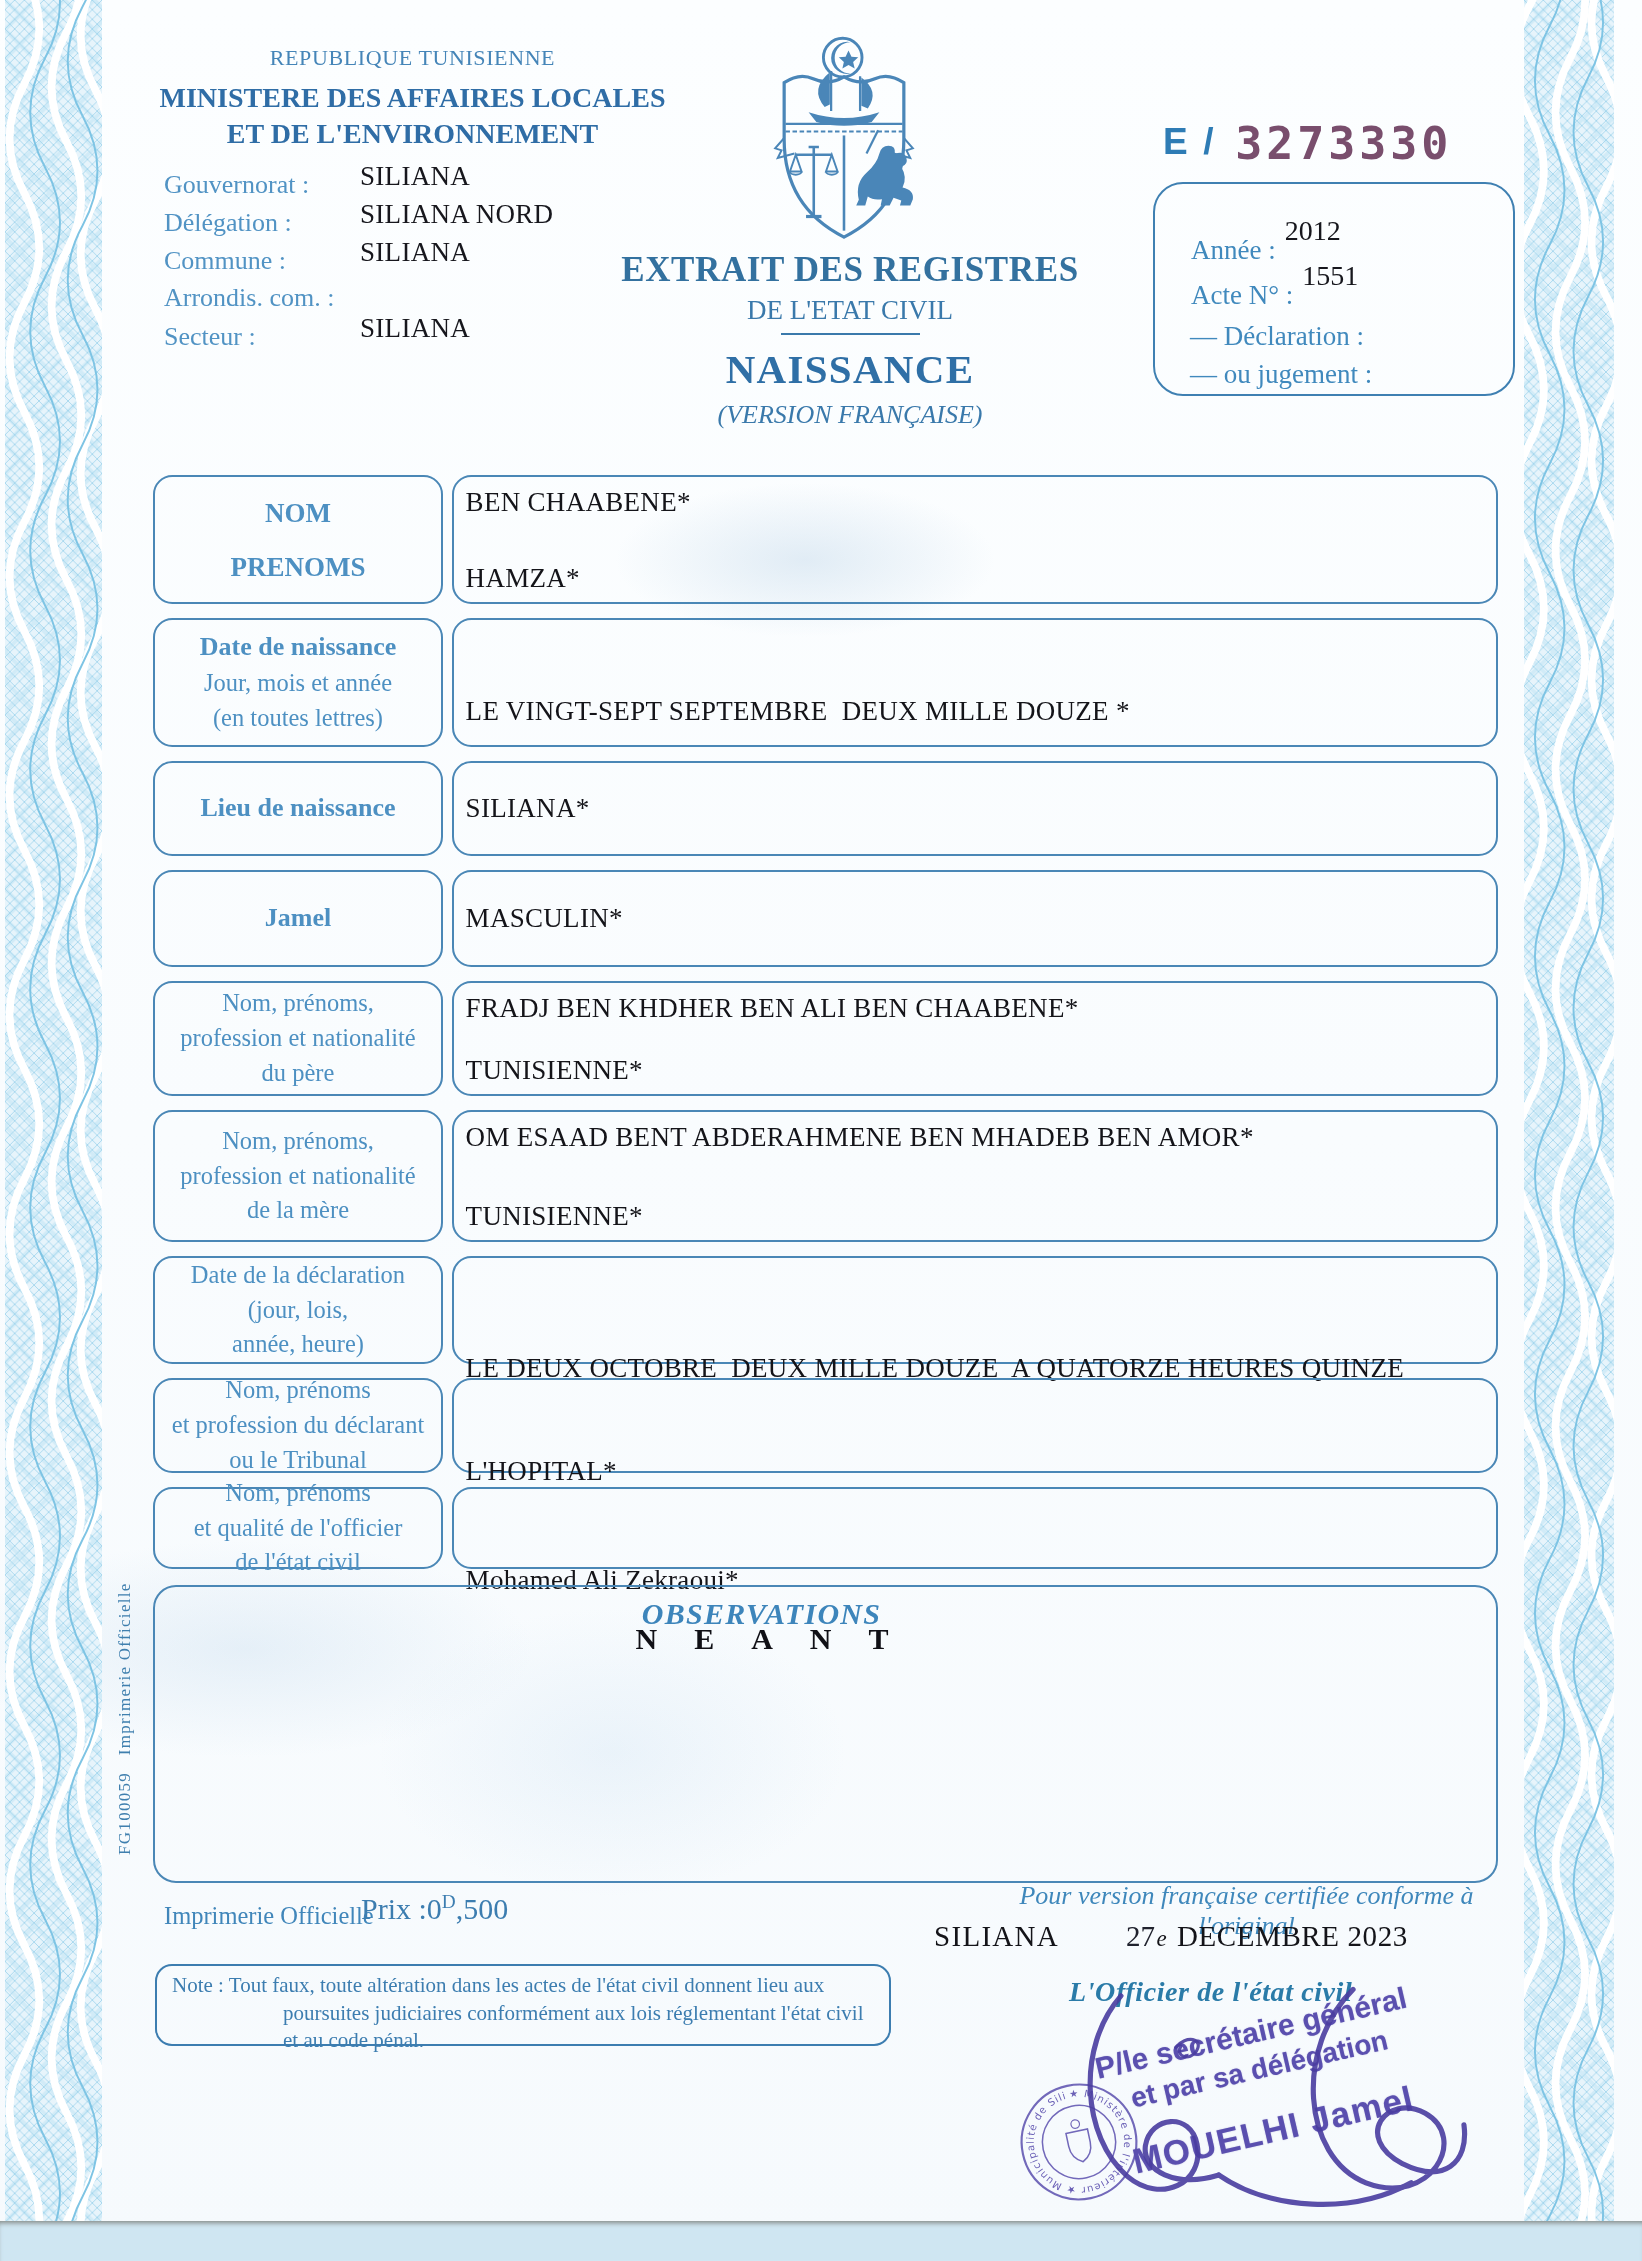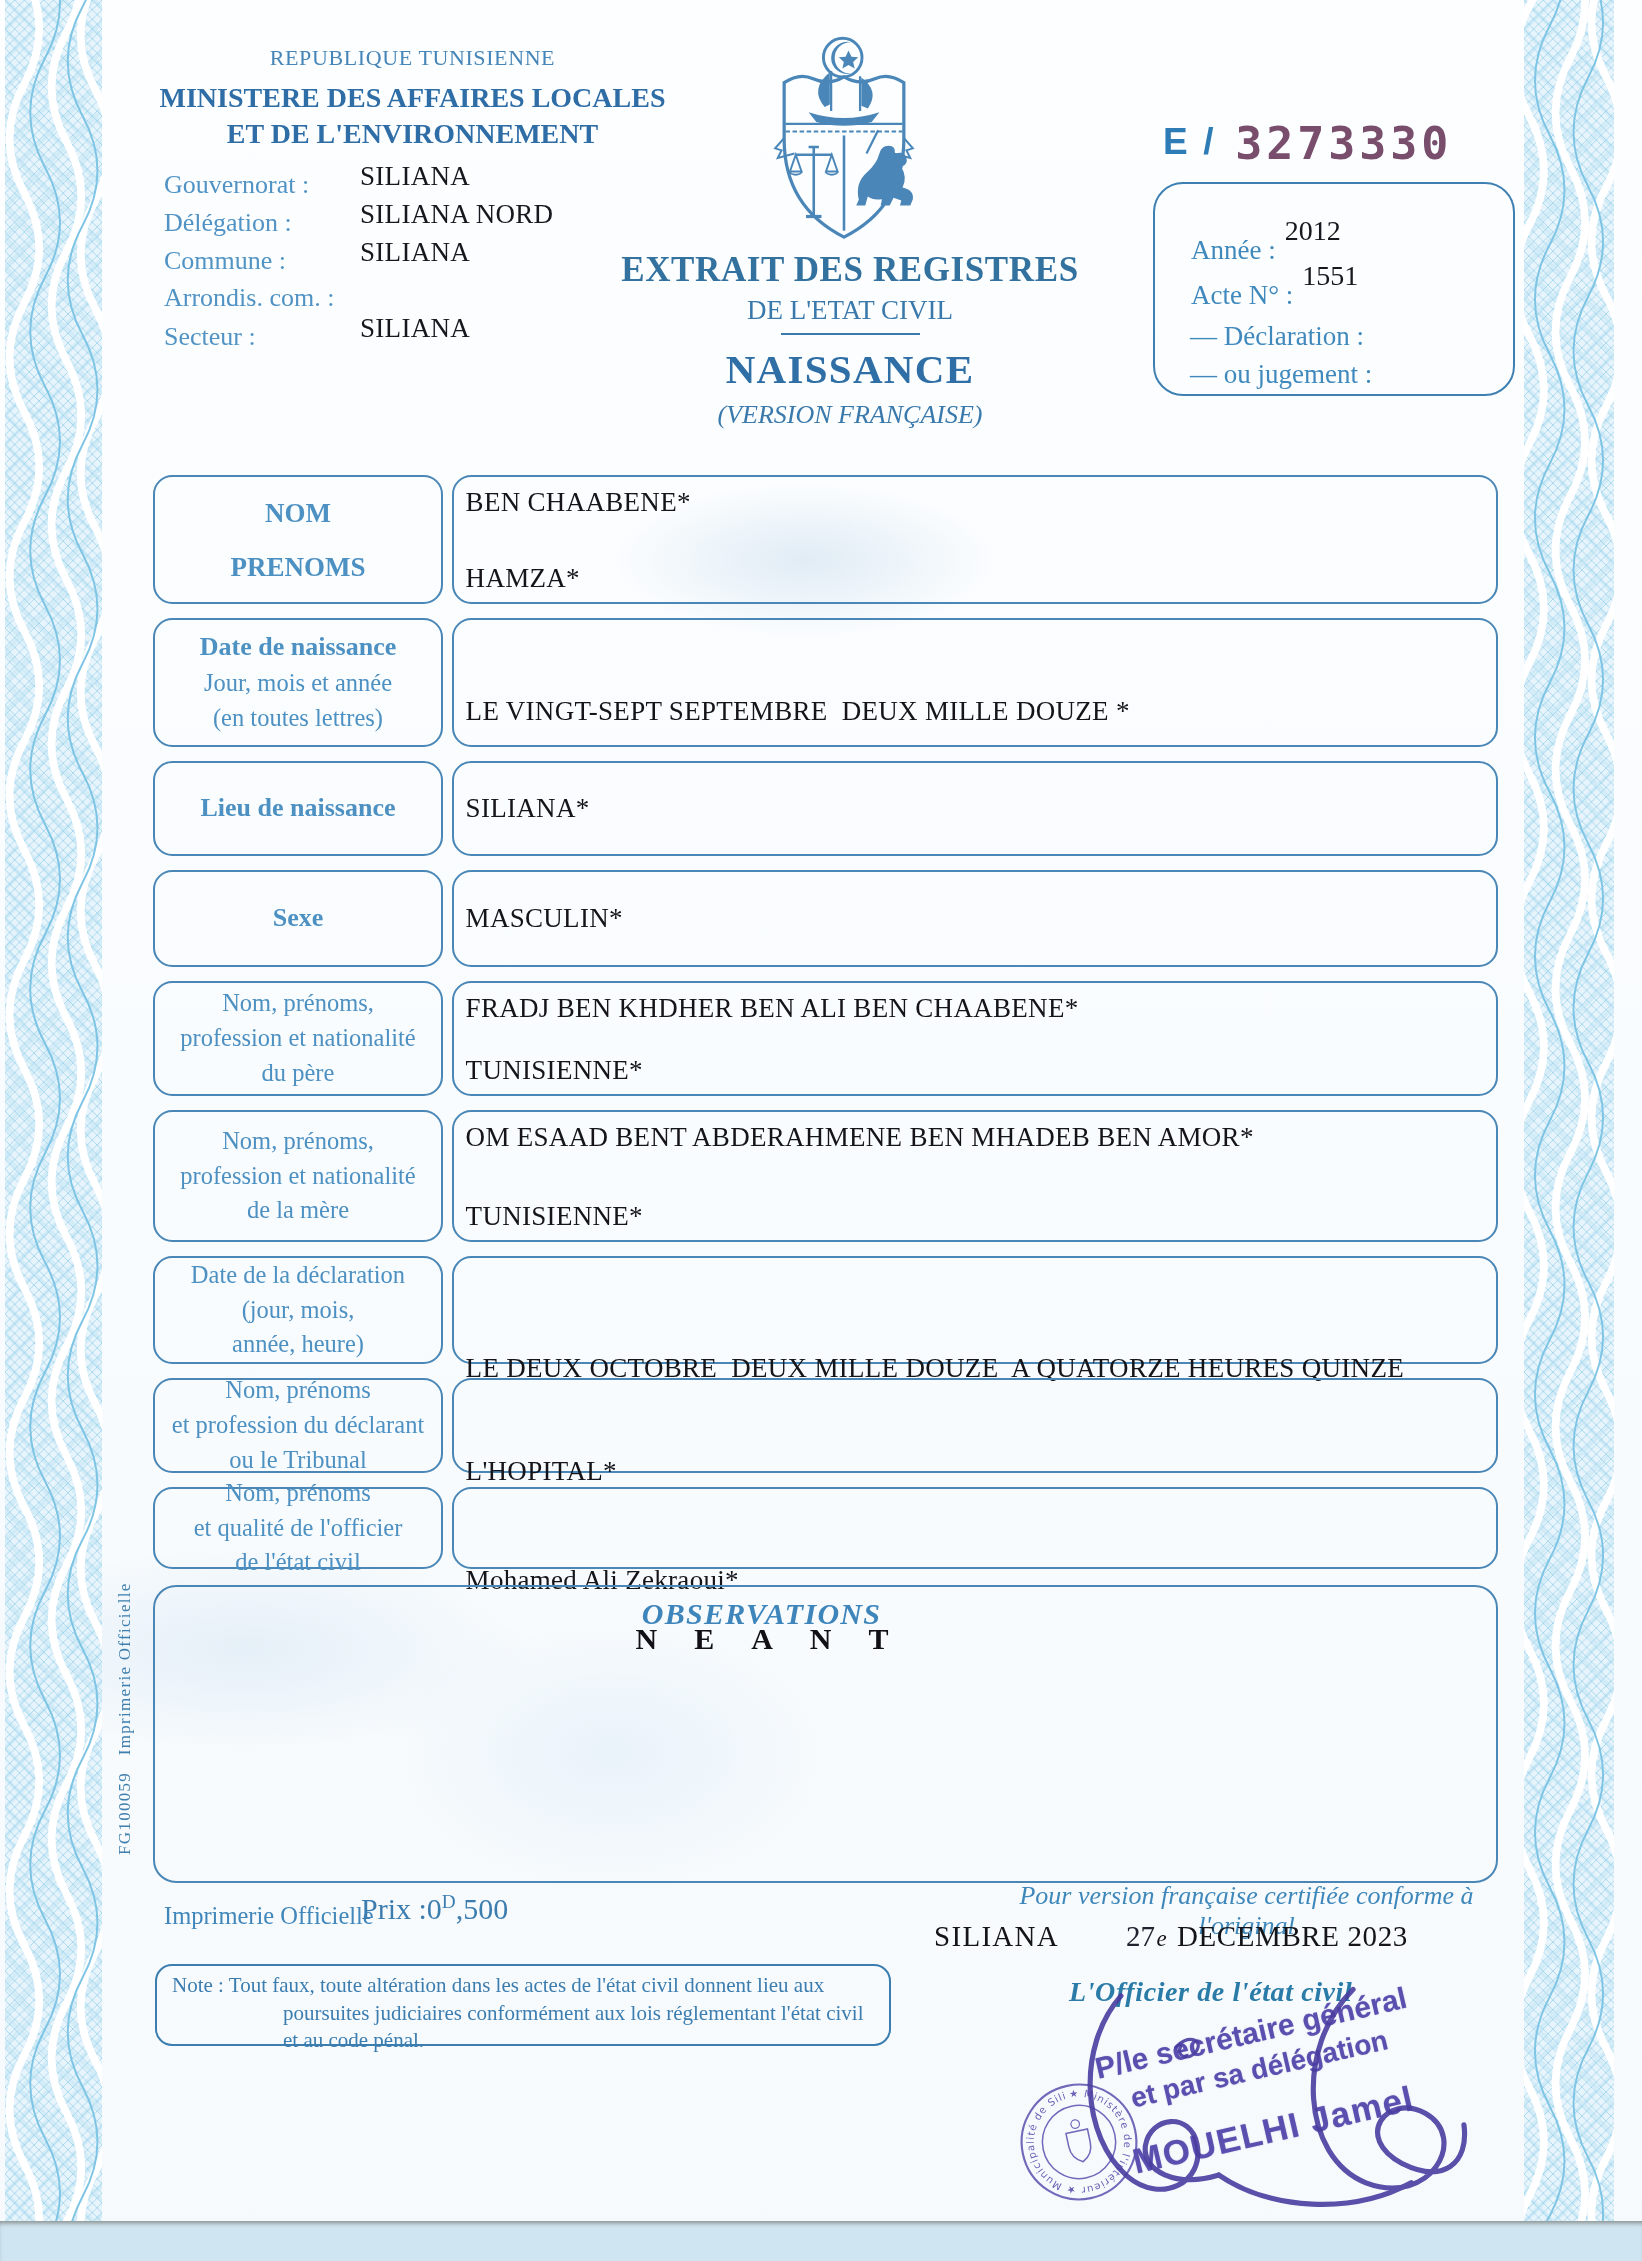--- a/index.html
+++ b/index.html
@@ -223,21 +223,21 @@
       <div class="lc bold1">
         <div>Lieu de naissance</div>
       </div>
       <div class="vc center">
         <div>SILIANA*</div>
       </div>
     </div>
 
     <div class="row" style="height:97px">
       <div class="lc bold1">
-        <div>Sexe</div>
+        <div>Jamel</div>
       </div>
       <div class="vc center">
         <div>MASCULIN*</div>
       </div>
     </div>
 
     <div class="row" style="height:115px">
       <div class="lc">
         <div>Nom, prénoms,</div>
           <div>profession et nationalité</div>
@@ -255,21 +255,21 @@
           <div>de la mère</div>
       </div>
       <div class="vc spread">
         <div>OM ESAAD BENT ABDERAHMENE BEN MHADEB BEN AMOR*</div><div>TUNISIENNE*</div>
       </div>
     </div>
 
     <div class="row" style="height:108px">
       <div class="lc">
         <div>Date de la déclaration</div>
-          <div>(jour, mois,</div>
+          <div>(jour, lois,</div>
           <div>année, heure)</div>
       </div>
       <div class="vc stack">
         <div>LE DEUX OCTOBRE  DEUX MILLE DOUZE  A QUATORZE HEURES QUINZE</div>
       </div>
     </div>
 
     <div class="row" style="height:95px">
       <div class="lc">
         <div>Nom, prénoms</div>

